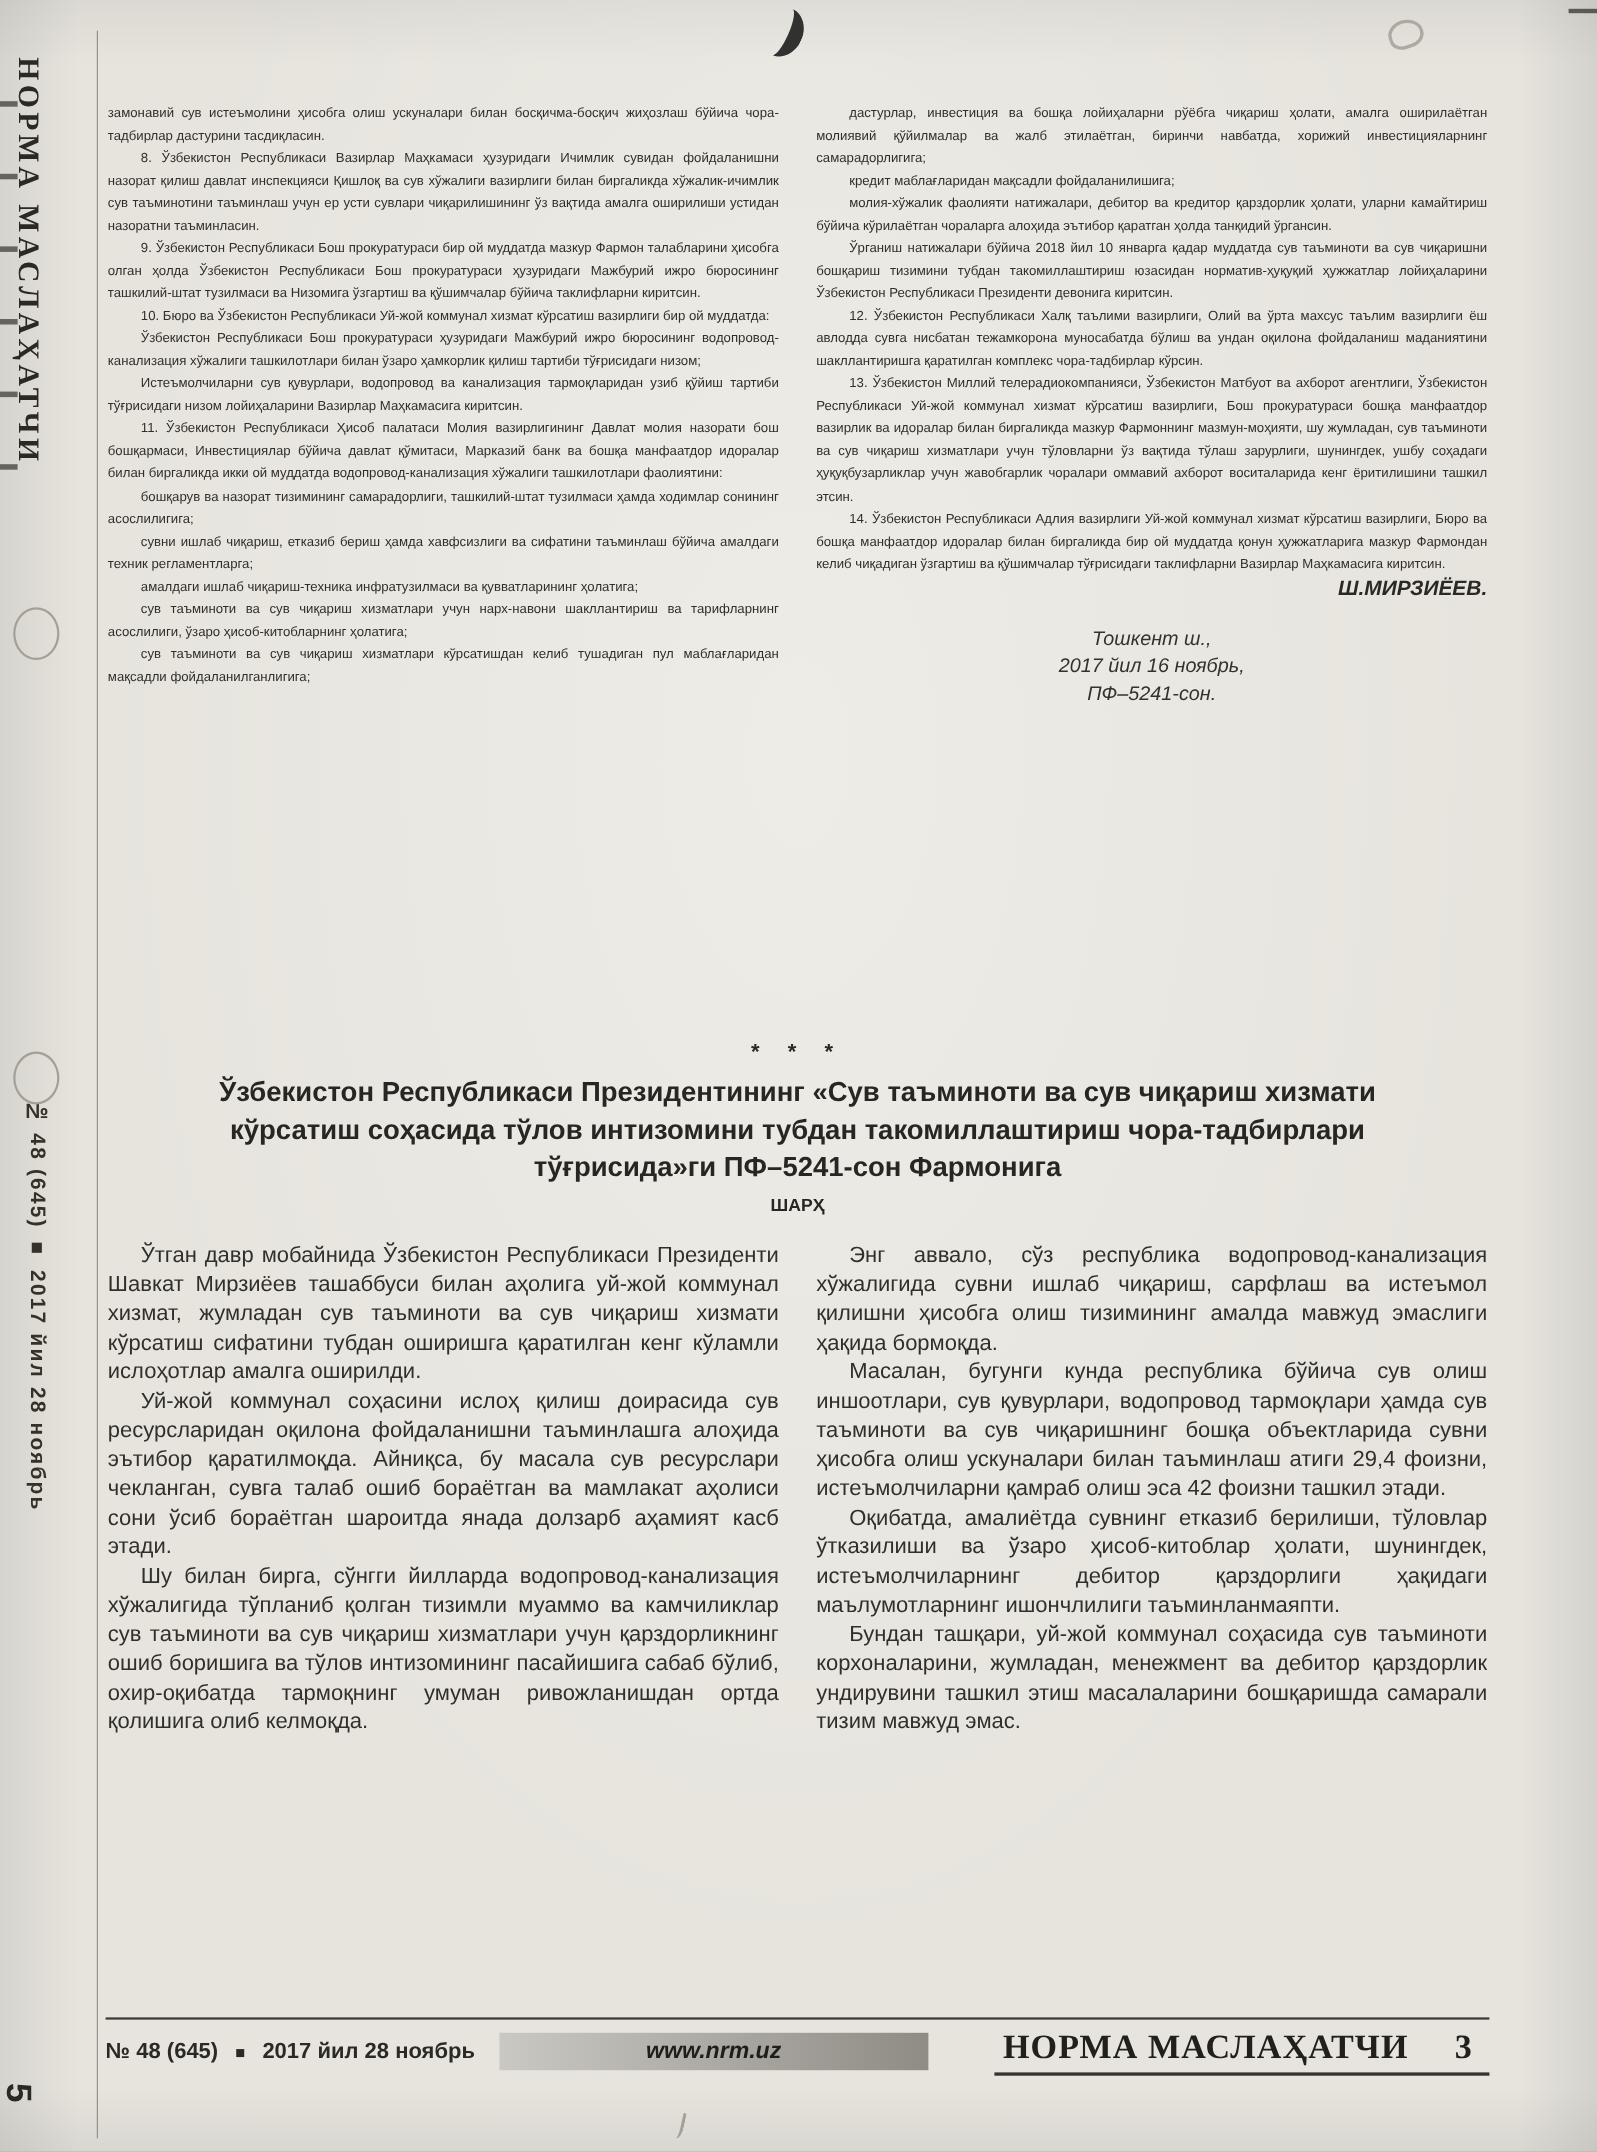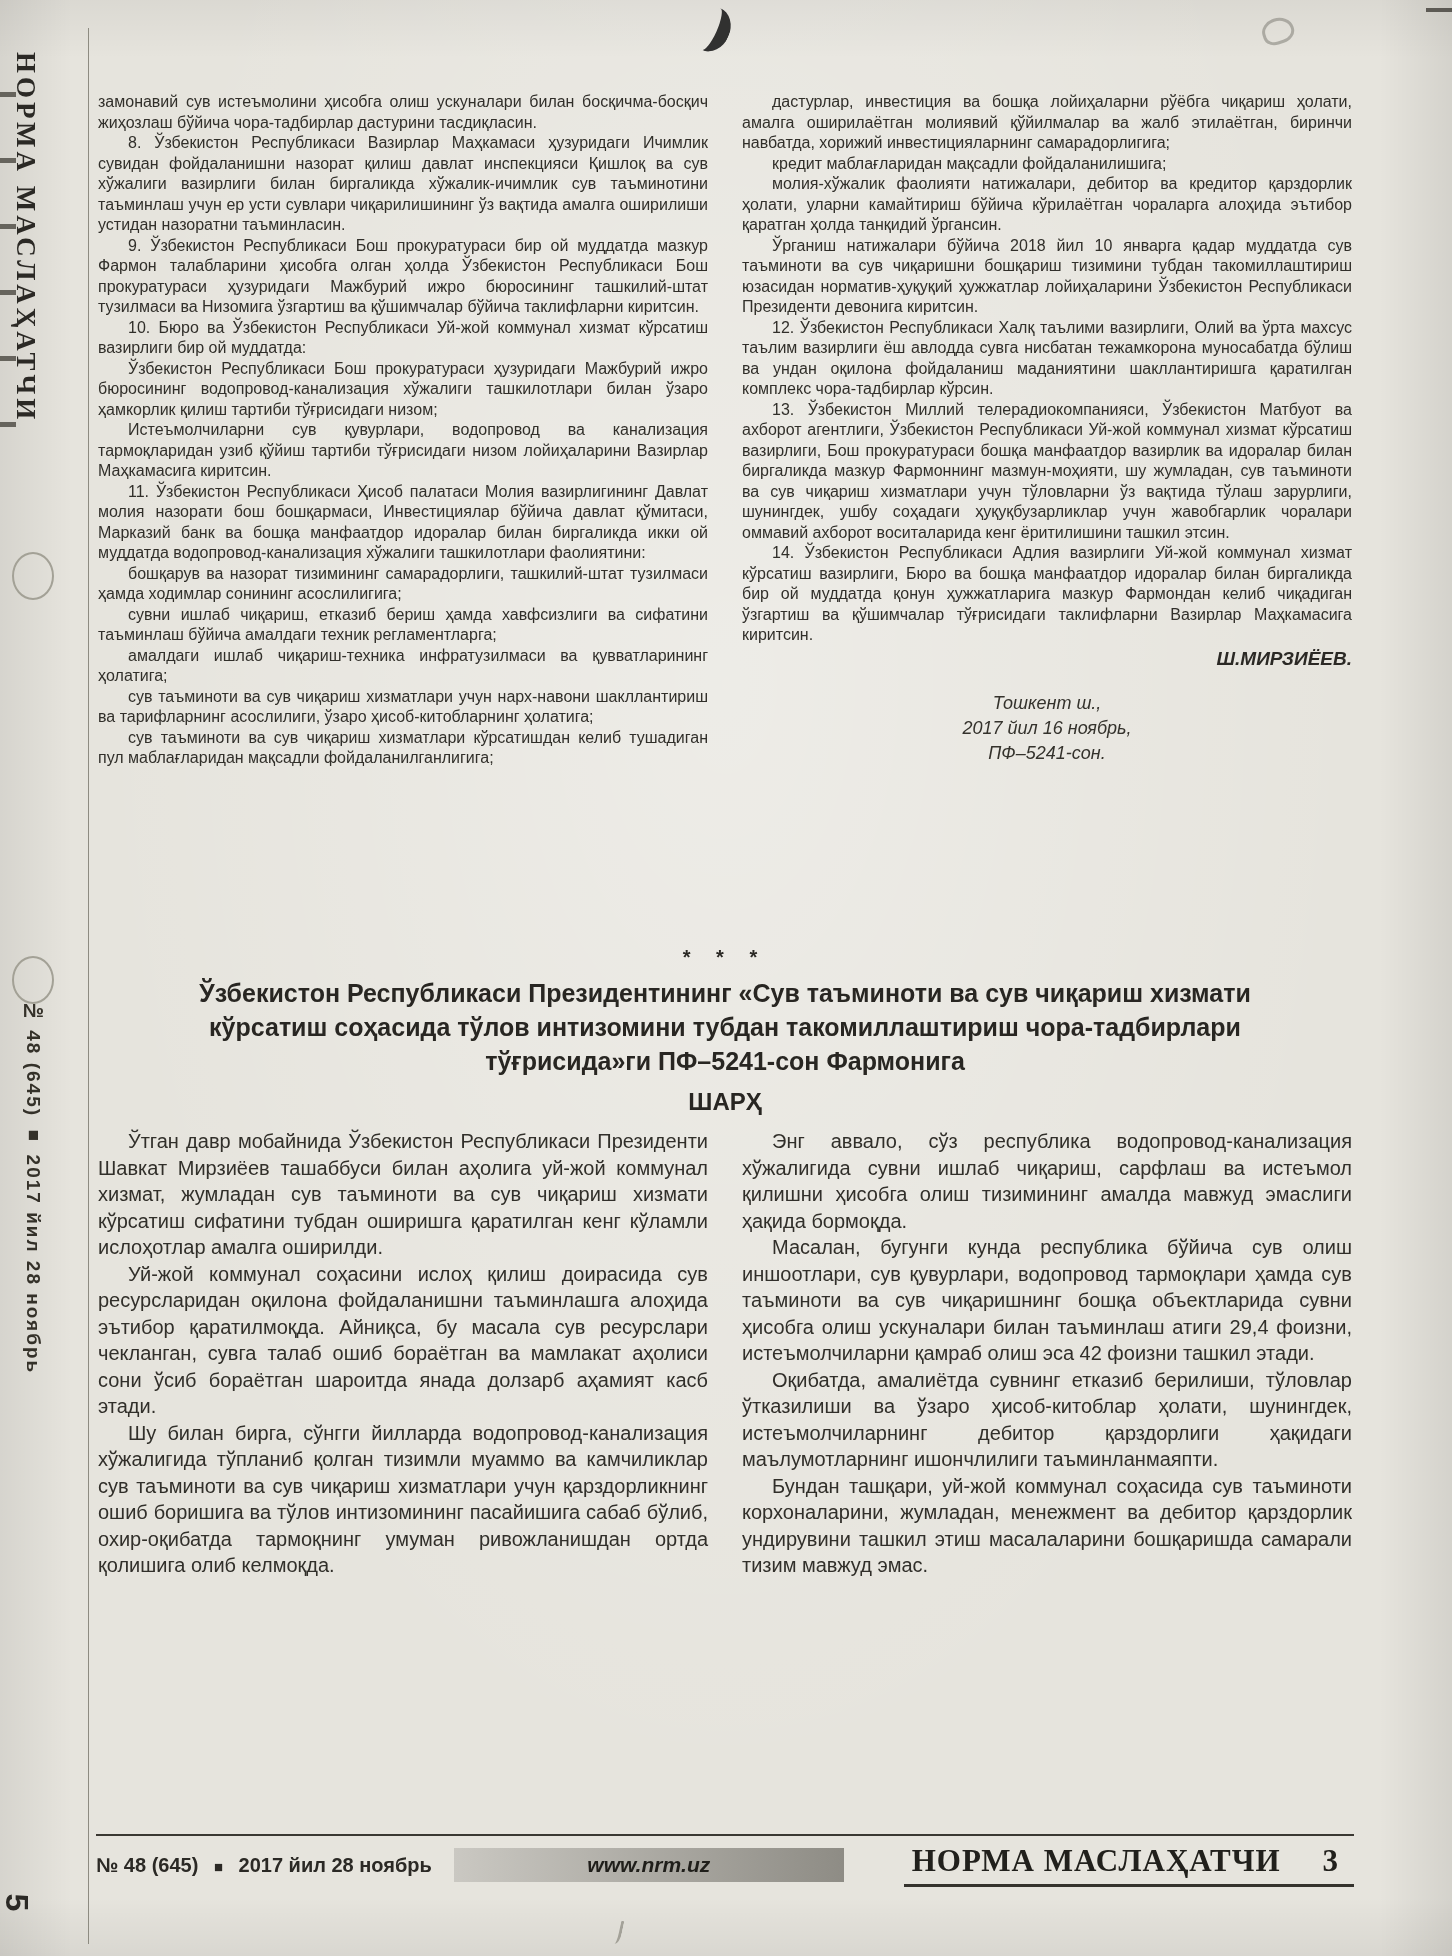--- a/index.html
+++ b/index.html
@@ -60,39 +60,39 @@
   }
 
   
   .band { position:absolute; left:98px; width:1254px; }
   .twocol { display:flex; gap:34px; }
   .col { flex:1 1 0; min-width:0; }
 
   .decree-band { top:92px; }
   .paras > .para {
     text-align:justify; text-indent:30px;
-    font-size:16px; line-height:20.5px; color:#312f2a;
+    font-size:12px; line-height:20.5px; color:#312f2a;
   }
   .decree-left.paras > .para:first-child { text-indent:0; }
 
   .sig-title, .sig-name {
     text-align:right; font-weight:bold; font-style:italic;
     font-size:19px; line-height:25px; color:#2b2925;
   }
   .sig-title { margin-top:20px; }
   .sig-meta { font-style:italic; font-size:18px; line-height:25px; margin-top:20px; color:#34322c;text-align:center; }
 
   .stars-band { top:946px; text-align:center; font-weight:bold; font-size:20px; letter-spacing:10px; color:#2b2925; }
 
   .head-band { top:976px; text-align:center; }
   .commentary-heading {
     margin:0 auto; max-width:1160px;
     font-weight:bold; font-size:25px; line-height:34px; color:#282622;
   }
-  .commentary-sub { margin-top:10px; font-weight:bold; font-size:24px; color:#282622; }
+  .commentary-sub { margin-top:10px; font-weight:bold; font-size:16px; color:#282622; }
 
   .commentary-band { top:1128px; }
   .commentary-band .paras > .para { font-size:20px; line-height:26.5px; }
 
   
   .footer {
     position:absolute; left:96px; top:1834px; width:1258px;
     border-top:2px solid #3a3832; padding-top:7px;
     display:flex; align-items:center;
   }

